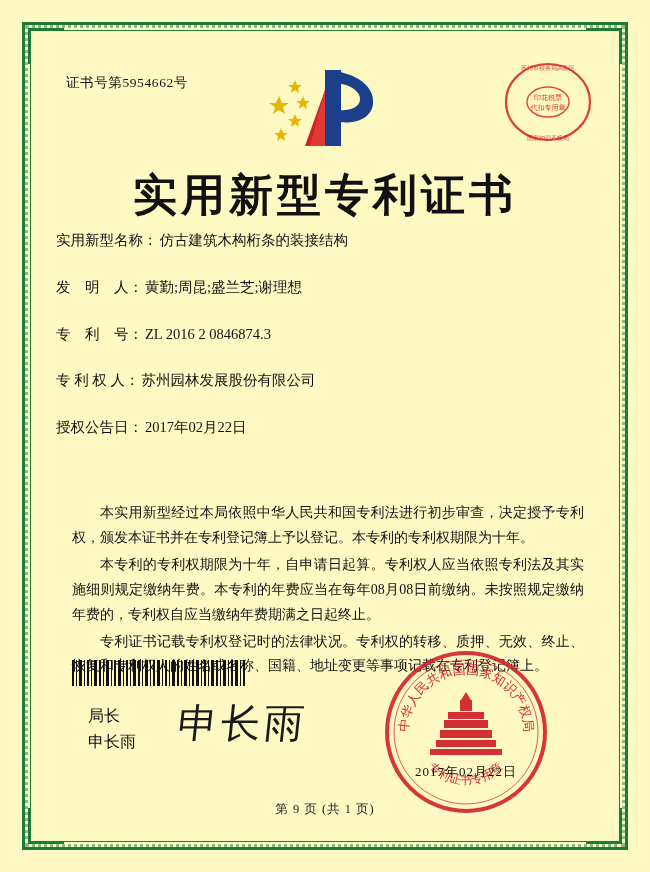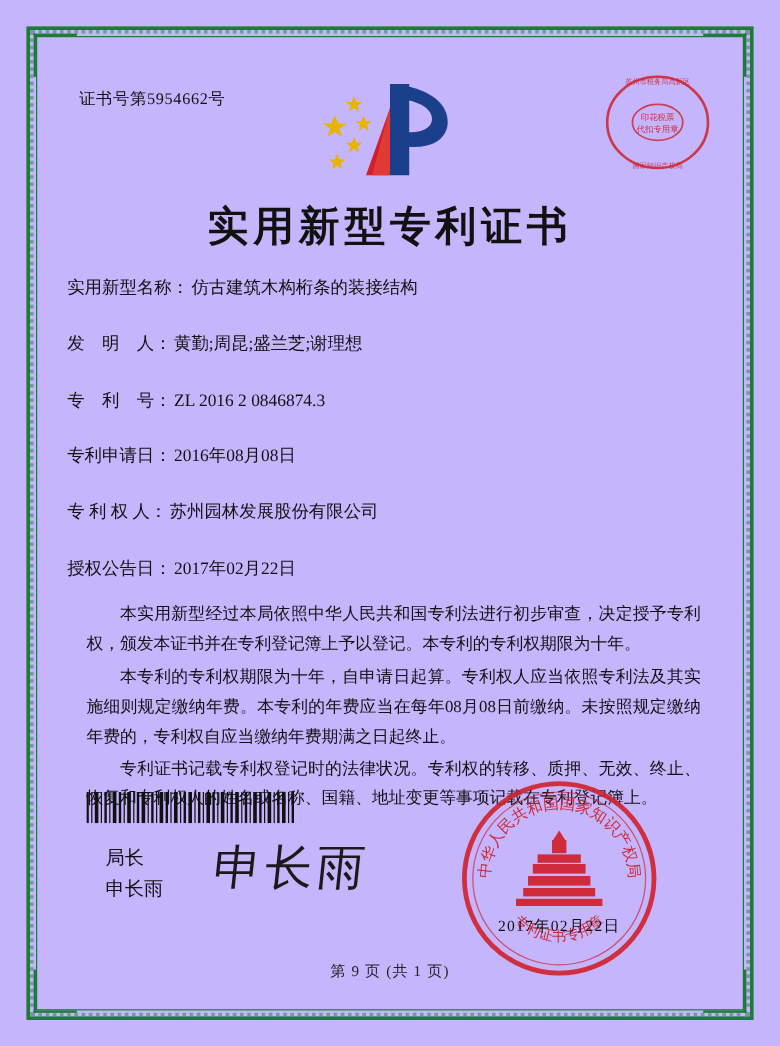--- a/index.html
+++ b/index.html
@@ -11,21 +11,21 @@
     height: 872px;
     background: #ffffff;
     font-family: "Liberation Serif", serif;
     color: #1a1a1a;
     overflow: hidden;
   }
   .page {
     position: relative;
     width: 650px;
     height: 872px;
-    background: #c4b5fd;
+    background: #fef9c3;
   }
   
   .border-outer {
     position: absolute;
     left: 22px;
     top: 22px;
     right: 22px;
     bottom: 22px;
     border: 3px solid #1f7a3a;
     box-sizing: border-box;
@@ -95,21 +95,21 @@
     width: 92px;
     height: 92px;
   }
   
   .main-title {
     position: absolute;
     top: 118px;
     left: 0;
     right: 0;
     text-align: center;
-    font-size: 34px;
+    font-size: 44px;
     font-weight: bold;
     letter-spacing: 4px;
     color: #111;
     font-family: "Liberation Serif", serif;
   }
   
   .fields {
     position: absolute;
     top: 182px;
     left: 8px;
@@ -253,24 +253,20 @@
         <span class="field-label">实用新型名称：</span>
         <span class="field-value">仿古建筑木构桁条的装接结构</span>
       </div>
       <div class="field-row">
         <span class="field-label">发　明　人：</span>
         <span class="field-value">黄勤;周昆;盛兰芝;谢理想</span>
       </div>
       <div class="field-row">
         <span class="field-label">专　利　号：</span>
         <span class="field-value">ZL 2016 2 0846874.3</span>
-      </div>
-      <div class="field-row">
-        <span class="field-label">专利申请日：</span>
-        <span class="field-value">2016年08月08日</span>
       </div>
       <div class="field-row">
         <span class="field-label">专 利 权 人：</span>
         <span class="field-value">苏州园林发展股份有限公司</span>
       </div>
       <div class="field-row">
         <span class="field-label">授权公告日：</span>
         <span class="field-value">2017年02月22日</span>
       </div>
     </div>

